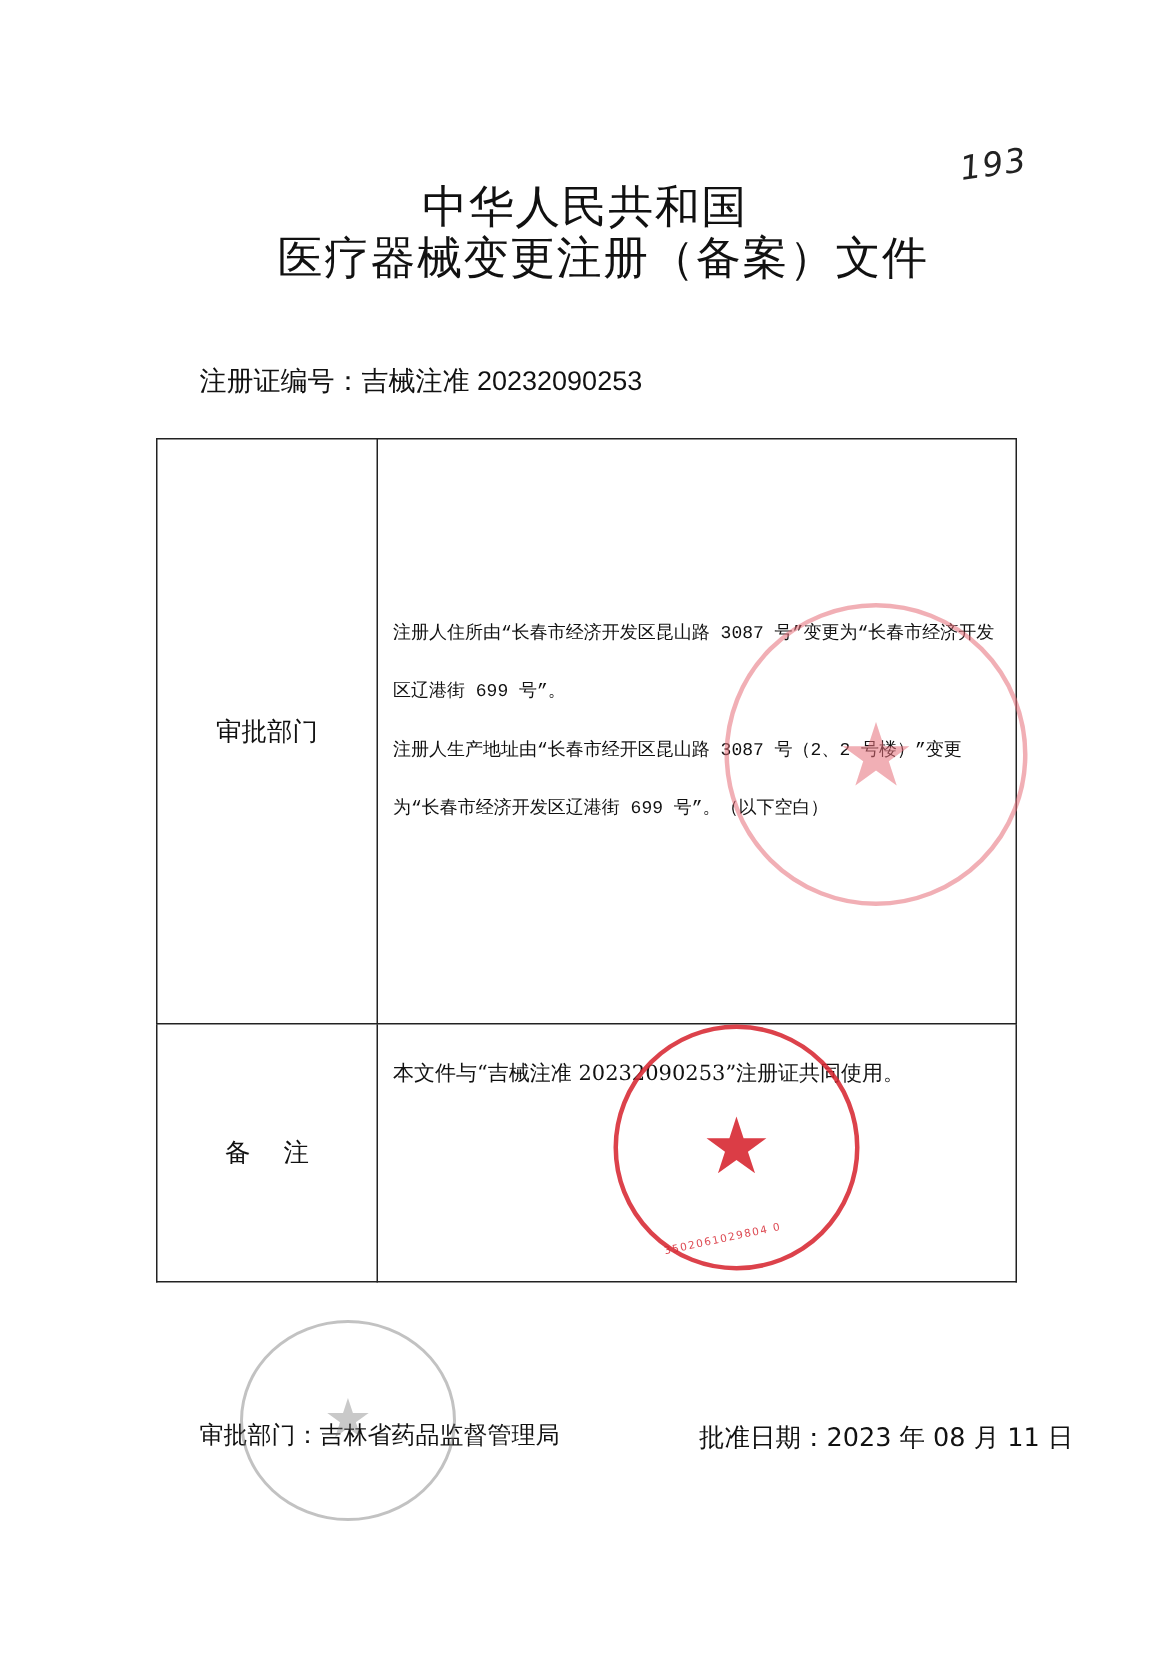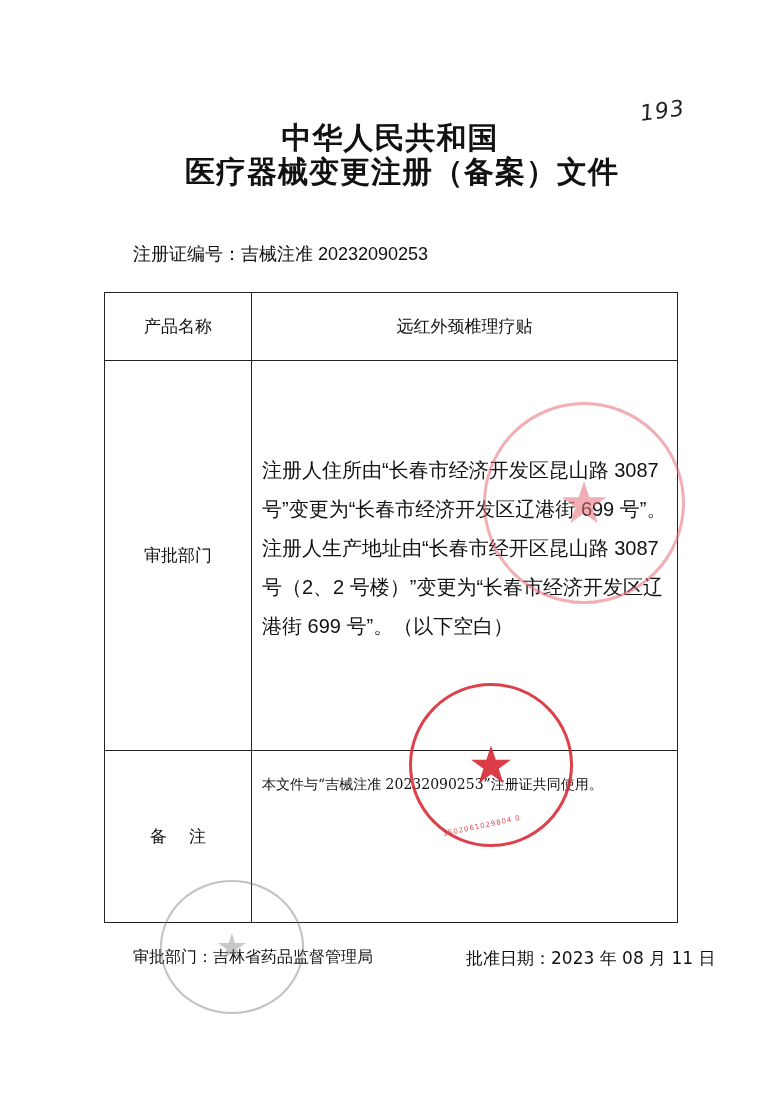--- a/index.html
+++ b/index.html
@@ -1,35 +1,35 @@
 <!DOCTYPE html>
 <html><head>
 <meta charset="utf-8">
 <style>
   html, body { margin:0; padding:0; background:#ffffff; }
   body { width:780px; height:1103px; position:relative; overflow:hidden;
          font-family:"DejaVu Serif","Liberation Serif",serif; color:#1a1a1a; }
   .page-number { position:absolute; left:640px; top:98px; font-family:"DejaVu Sans",sans-serif;
          font-style:italic; font-size:22px; color:#222; transform:rotate(-8deg); letter-spacing:1px; }
-  .title { position:absolute; left:0; width:780px; text-align:center; font-weight:bold;
+  .title { position:absolute; left:0; width:780px; text-align:center; font-weight:normal;
          font-family:"DejaVu Serif",serif; color:#111; }
   .title-1 { top:118px; font-size:30px; letter-spacing:1px; }
   .title-2 { top:152px; left:12px; font-size:30px; letter-spacing:1px; }
   .reg-line { position:absolute; left:133px; top:242px; font-family:Liberation Sans, sans-serif;
          font-size:18px; color:#111; }
   table.main { position:absolute; left:104px; top:292px; width:574px; border-collapse:collapse;
          font-family:"DejaVu Sans",sans-serif; }
   table.main td { border:1.5px solid #222; padding:0; }
   td.label-cell { width:146px; text-align:center; font-size:17px; color:#111; vertical-align:middle; }
   td.value-cell { font-size:17px; color:#111; }
   tr.r1 td { height:67px; }
   tr.r2 td { height:389px; }
   tr.r3 td { height:171px; }
   .product-name { text-align:center; font-family:"DejaVu Sans",sans-serif; }
-  .change-text { padding:0 6px 0 10px; line-height:39px; font-size:20px; font-family:Liberation Sans, sans-serif; margin-top:-14px; }
+  .change-text { padding:0 6px 0 10px; line-height:39px; font-size:12px; font-family:Liberation Mono, monospace; margin-top:-14px; }
   .remark-text { padding:14px 6px 0 10px; line-height:39px; font-size:14px; font-family:"DejaVu Serif",serif; vertical-align:top; }
   td.remark-cell { vertical-align:top; }
   .remark-label { letter-spacing:22px; padding-left:22px;text-align:center; }
   .footer-left { position:absolute; left:133px; top:947px; font-size:16px; font-family:"DejaVu Sans",sans-serif; color:#111; }
   .footer-right { position:absolute; left:466px; top:947px; font-size:17px; font-family:"DejaVu Sans",sans-serif; color:#111; }
   .seal { position:absolute; border-radius:50%; pointer-events:none; }
   .seal-red { border:3px solid rgba(215,40,50,0.88); }
   .seal-pink { border:3px solid rgba(230,110,120,0.55); }
   .seal-gray { border:2px solid rgba(120,120,120,0.45); }
   .seal .star { position:absolute; left:50%; top:50%; transform:translate(-50%,-50%); line-height:1; }
@@ -42,24 +42,20 @@
 
 <div class="title title-1">中华人民共和国</div>
 <div class="title title-2">医疗器械变更注册（备案）文件</div>
 
 <div class="reg-line">
   <span>注册证编号：</span><span>吉械注准 20232090253</span>
 </div>
 
 <table class="main">
   <tbody>
-      <tr class="r1">
-    <td class="label-cell">产品名称</td>
-    <td class="value-cell product-name">远红外颈椎理疗贴</td>
-  </tr>
   <tr class="r2">
     <td class="label-cell">审批部门</td>
     <td class="value-cell">
       <div class="change-text">
         <div>注册人住所由“长春市经济开发区昆山路 3087 号”变更为“长春市经济开发区辽港街 699 号”。</div>
         <div>注册人生产地址由“长春市经开区昆山路 3087 号（2、2 号楼）”变更为“长春市经济开发区辽港街 699 号”。（以下空白）</div>
       </div>
     </td>
   </tr>
   <tr class="r3">

